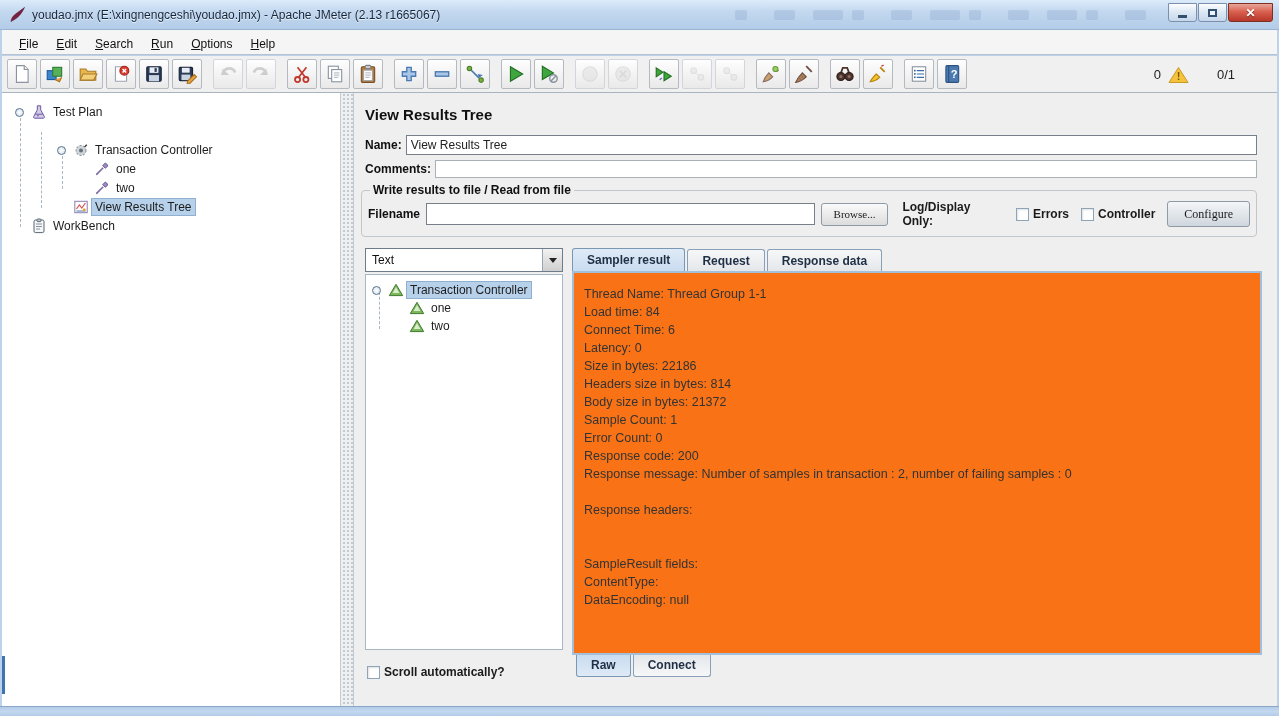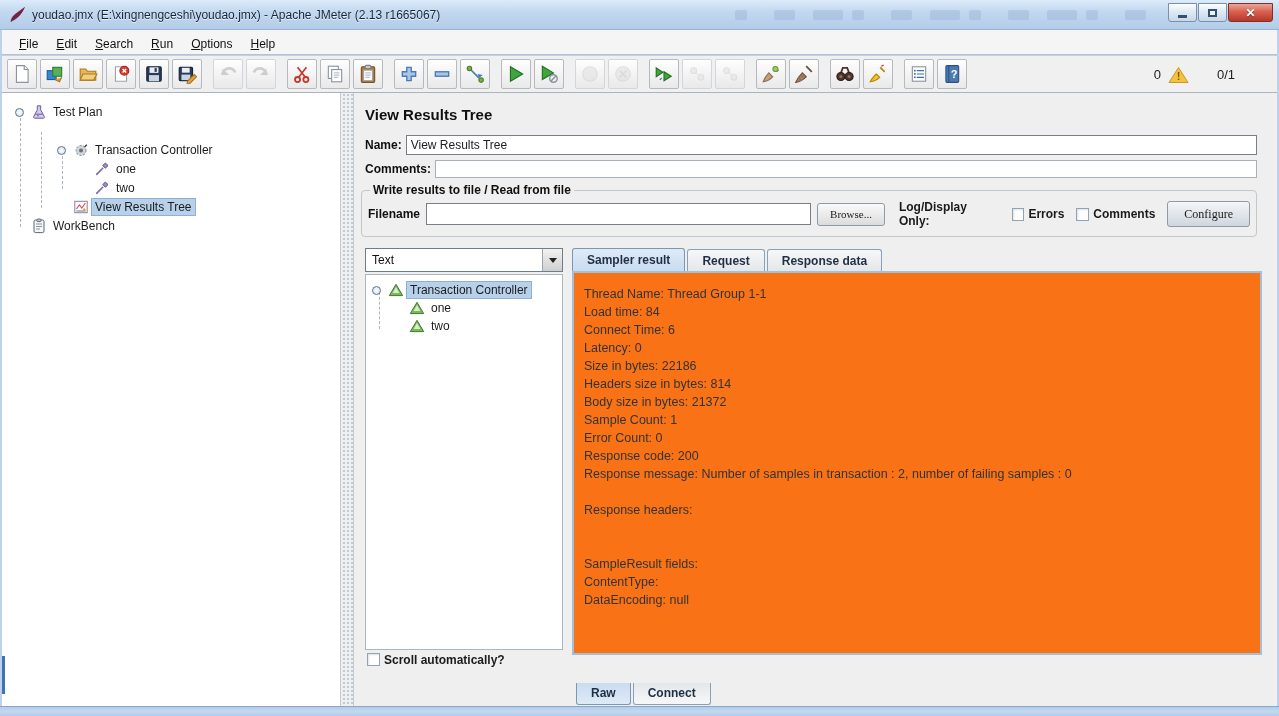--- a/index.html
+++ b/index.html
@@ -92,35 +92,35 @@
 
   
   .results-left { position:absolute; left:10px; top:155px; width:198px; bottom:27px; }
   .combo { position:absolute; left:0; top:0; right:0; height:24px; border:1px solid #6f7d8a; background:#fff; display:flex; }
   .combo-value { flex:1; padding:4px 6px; font-size:12px; color:#111; }
   .combo-btn { width:20px; border-left:1px solid #9aa6b2; background:linear-gradient(#f2f2f2,#cfcfcf);
     display:flex; align-items:center; justify-content:center; }
   .combo-arrow { width:0; height:0; border-left:4px solid transparent; border-right:4px solid transparent; border-top:5px solid #222; }
   .results-tree { position:absolute; left:0; top:26px; right:0; bottom:29px; background:#fff; border:1px solid #a9b6c3; }
   .results-tree .tree-row { height:18px; }
-  .scroll-row { position:absolute; left:0; bottom:0; right:0; height:26px; display:flex; align-items:flex-start; }
+  .scroll-row { position:absolute; left:0; bottom:0; right:0; height:26px; display:flex; align-items:flex-end; }
   .scroll-row .cb { margin-left:2px; }
 
   
   .results-right { position:absolute; left:217px; top:155px; right:15px; bottom:27px; }
   .tabs { position:absolute; left:0; top:0; right:0; height:23px; display:flex; align-items:flex-end; }
   .tab { height:22px; padding:4px 14px 0 14px; margin-right:2px; font-size:12px; font-weight:bold; color:#1f2f45;
     border:1px solid #8aa0b8; border-bottom:none; border-radius:3px 3px 0 0; background:linear-gradient(#f6f7f8,#e4e7ea); }
   .tab.active { background:linear-gradient(#dfeaf6,#c9dcf0); border-color:#7a97b5; height:23px; }
   .tab-content { position:absolute; left:0; top:23px; right:0; bottom:24px; background:#f97316;
     border:2px solid #a2bfdc; overflow:hidden; padding:12px 0 0 10px; }
   .sr-line { font-size:12.5px; line-height:18px; color:#333; white-space:pre; }
   .bottom-tabs { position:absolute; left:4px; bottom:0; height:24px; display:flex; align-items:flex-start; }
   .btab { height:22px; padding:3px 14px 0 14px; margin-right:2px; font-size:12px; font-weight:bold; color:#1f2f45;
-    border:1px solid #8aa0b8; border-top:none; border-radius:0 0 3px 3px; background:linear-gradient(#e4e7ea,#f6f7f8);margin-top:28px; }
+    border:1px solid #8aa0b8; border-top:none; border-radius:0 0 3px 3px; background:linear-gradient(#e4e7ea,#f6f7f8); }
   .btab.active { background:linear-gradient(#c9dcf0,#dfeaf6); border-color:#7a97b5; }
 
   
   .bottom-border { position:absolute; left:0; right:0; bottom:0; height:10px;
     background:linear-gradient(#b3cce8,#c3d8ef 50%,#b3cce8); border-top:1px solid #8aa6c8; }
 </style>
 </head>
 <body>
 
 <div class="window">
@@ -519,21 +519,21 @@
       <fieldset class="filegroup">
         <legend>Write results to file / Read from file</legend>
         <div class="filerow">
           <span class="flabel">Filename</span>
           <input class="filename-input" value="" style="">
           <button class="btn btn-browse">Browse...</button>
           <span class="logdisplay">Log/Display Only:</span>
           <span class="cb"></span>
           <span class="cb-label">Errors</span>
           <span class="cb"></span>
-          <span class="cb-label">Comments</span>
+          <span class="cb-label">Controller</span>
           <button class="btn btn-configure">Configure</button>
         </div>
       </fieldset>
 
       <div class="results-left">
         <div class="combo">
           <span class="combo-value">Text</span>
           <span class="combo-btn">
               <span class="combo-arrow"></span>
             </span>

